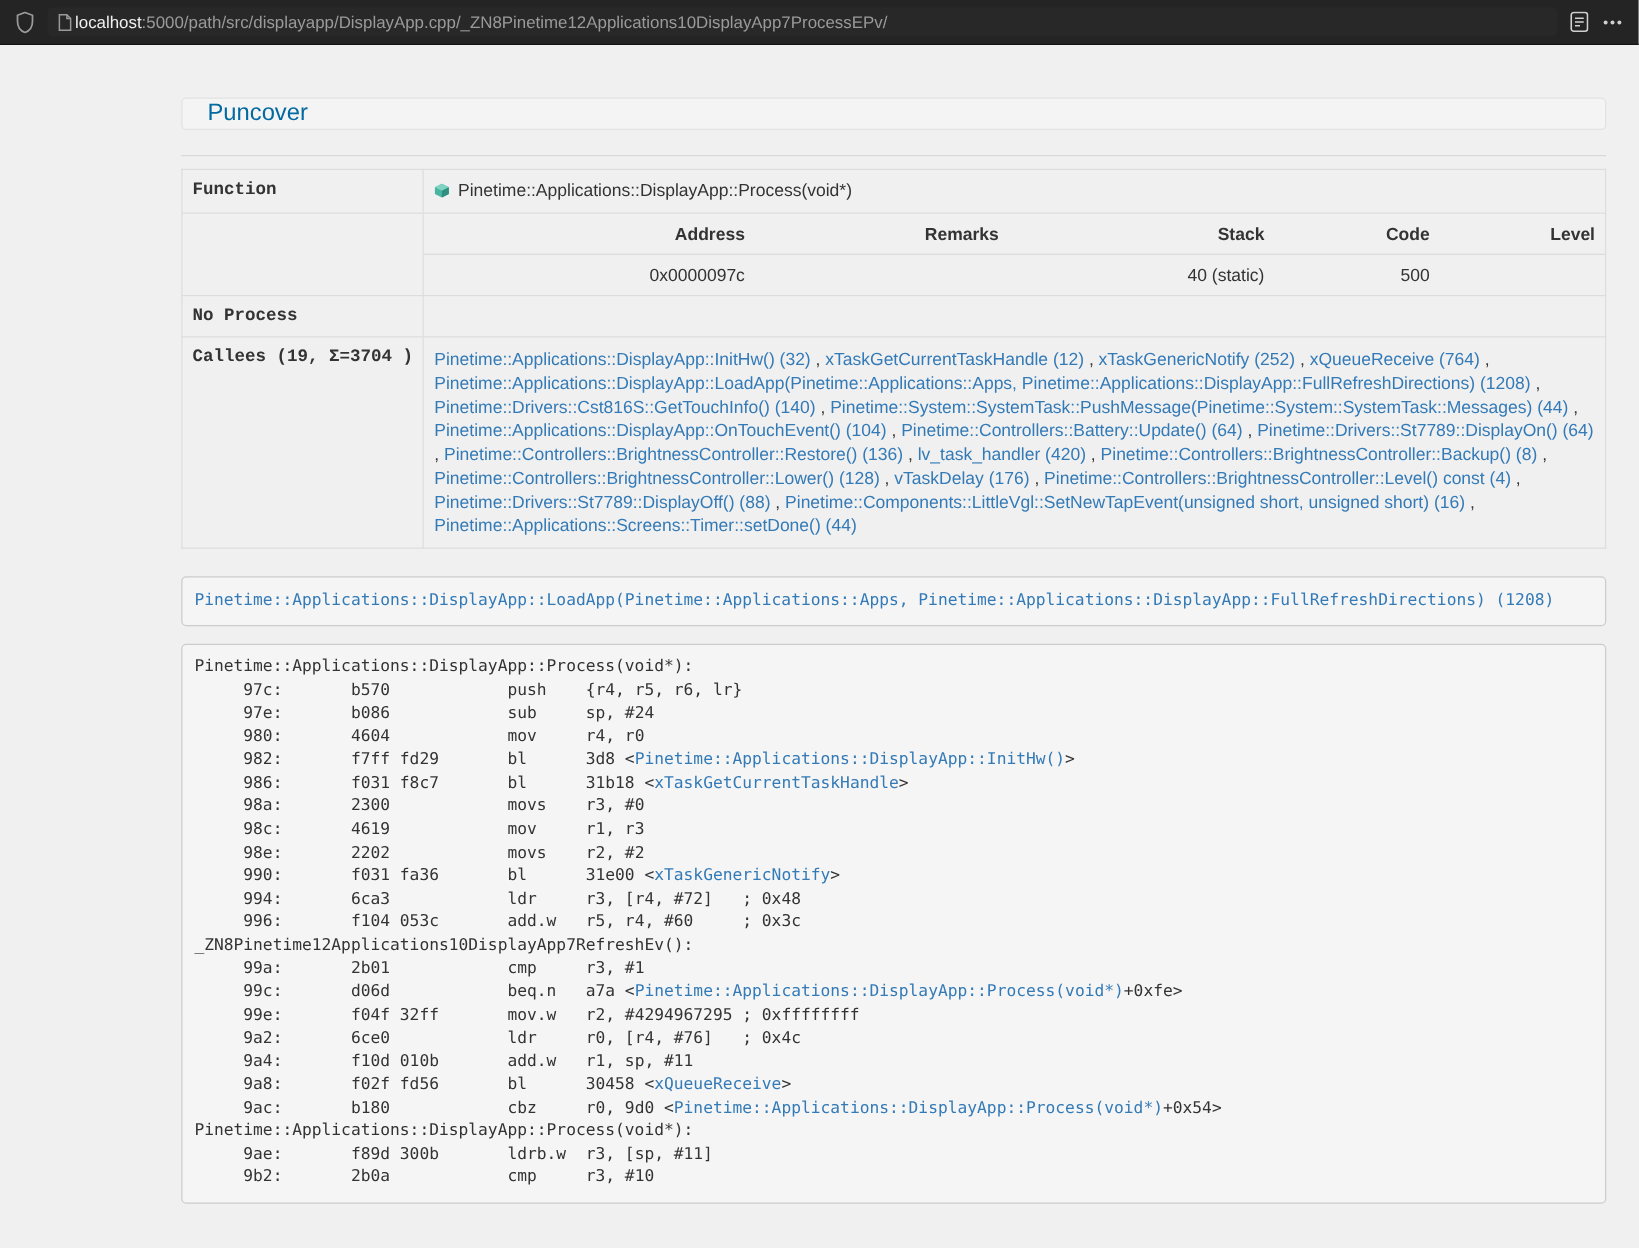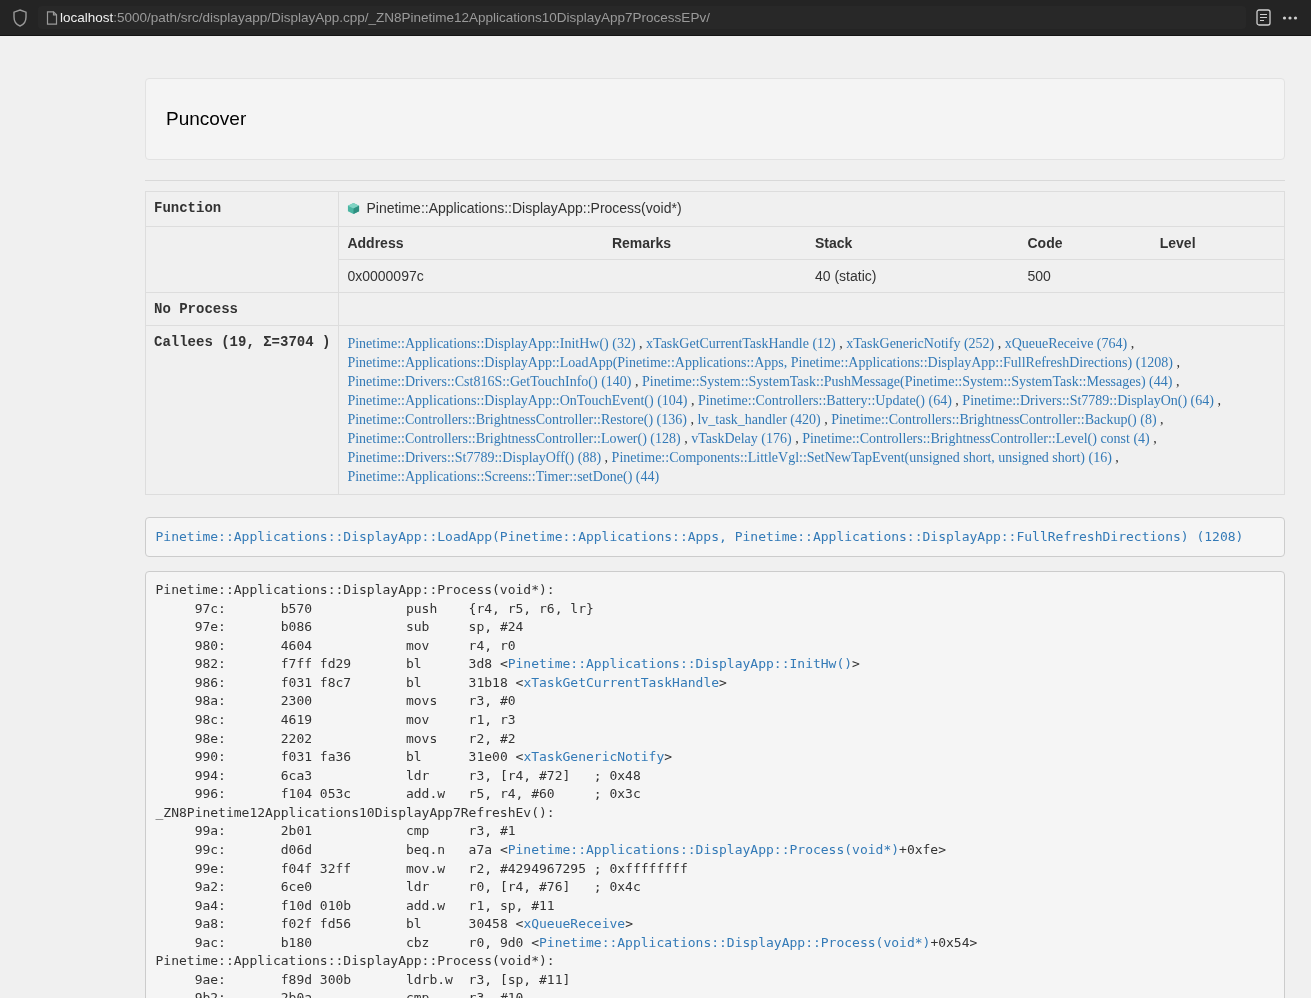--- a/index.html
+++ b/index.html
@@ -24,22 +24,22 @@
   }
   .url-host { color: #f0f0f0; }
   .url-path { color: #9a9a9a; }
 
   
   .page { padding-top: 42px; }
   .container { width: 1140px; margin-left: 145px; }
 
   .well {
     background: #f4f4f4; border: 1px solid #e2e2e2; border-radius: 4px;
-    padding: 29px 20px; margin-bottom: 20px;
-    font-size: 19px; color: #000000;
+    padding: 1px 20px; margin-bottom: 20px;
+    font-size: 19px; color: #0369a1;
   }
   hr.rule { border: none; border-top: 1px solid #d9d9d9; margin: 15px 0 10px; }
 
   .crumbs { font-size: 15.5px; font-weight: bold; margin: 8px 0 14px; }
   .crumbs a { color: #337ab7; text-decoration: none; }
   .crumbs .sep { color: #333; padding: 0 5px; }
   .crumbs .suffix { color: #333; }
 
   a { color: #337ab7; text-decoration: none; }
 
@@ -47,30 +47,30 @@
   table.main > tbody > tr > th,
   table.main > tbody > tr > td {
     border: 1px solid #ddd; padding: 8px; text-align: left;
     vertical-align: top; font-size: 14px;
   }
   table.main > tbody > tr > th { width: 150px; font-weight: bold; white-space: nowrap; font-family: Liberation Mono, monospace; }
   td.nested-cell { padding: 0 !important; }
 
   table.nested { width: 100%; border-collapse: collapse; }
   table.nested th, table.nested td {
-    border: none; padding: 8px; text-align: left; font-size: 14px; vertical-align: top;
+    border: none; padding: 8px; text-align: right; font-size: 14px; vertical-align: top;
   }
   table.nested thead th { border-bottom: 1px solid #ddd; font-weight: bold; }
   .col-address { width: 28%; } .col-remarks { width: 21.5%; }
   .col-stack { width: 22.5%; margin-top: 24px; } .col-code { width: 14%; } .col-static { width: 14%; }
 
   .func-name { color: #333; }
   .func-icon { display: inline-block; vertical-align: -2px; margin-right: 6px; }
 
-  .callees-cell { line-height: 19px; font-family: Liberation Serif, serif; }
+  .callees-cell { line-height: 19px; }
   .callees-cell .comma { color: #333; }
 
   pre {
     font-family: "DejaVu Sans Mono", "Liberation Mono", monospace;
     font-size: 13px; line-height: 1.42857;
     background: #f5f5f5; border: 1px solid #ccc; border-radius: 4px;
     padding: 9.5px; margin: 0 0 14px;
     tab-size: 8; -moz-tab-size: 8;
     white-space: pre; overflow: hidden;
     color: #333;

